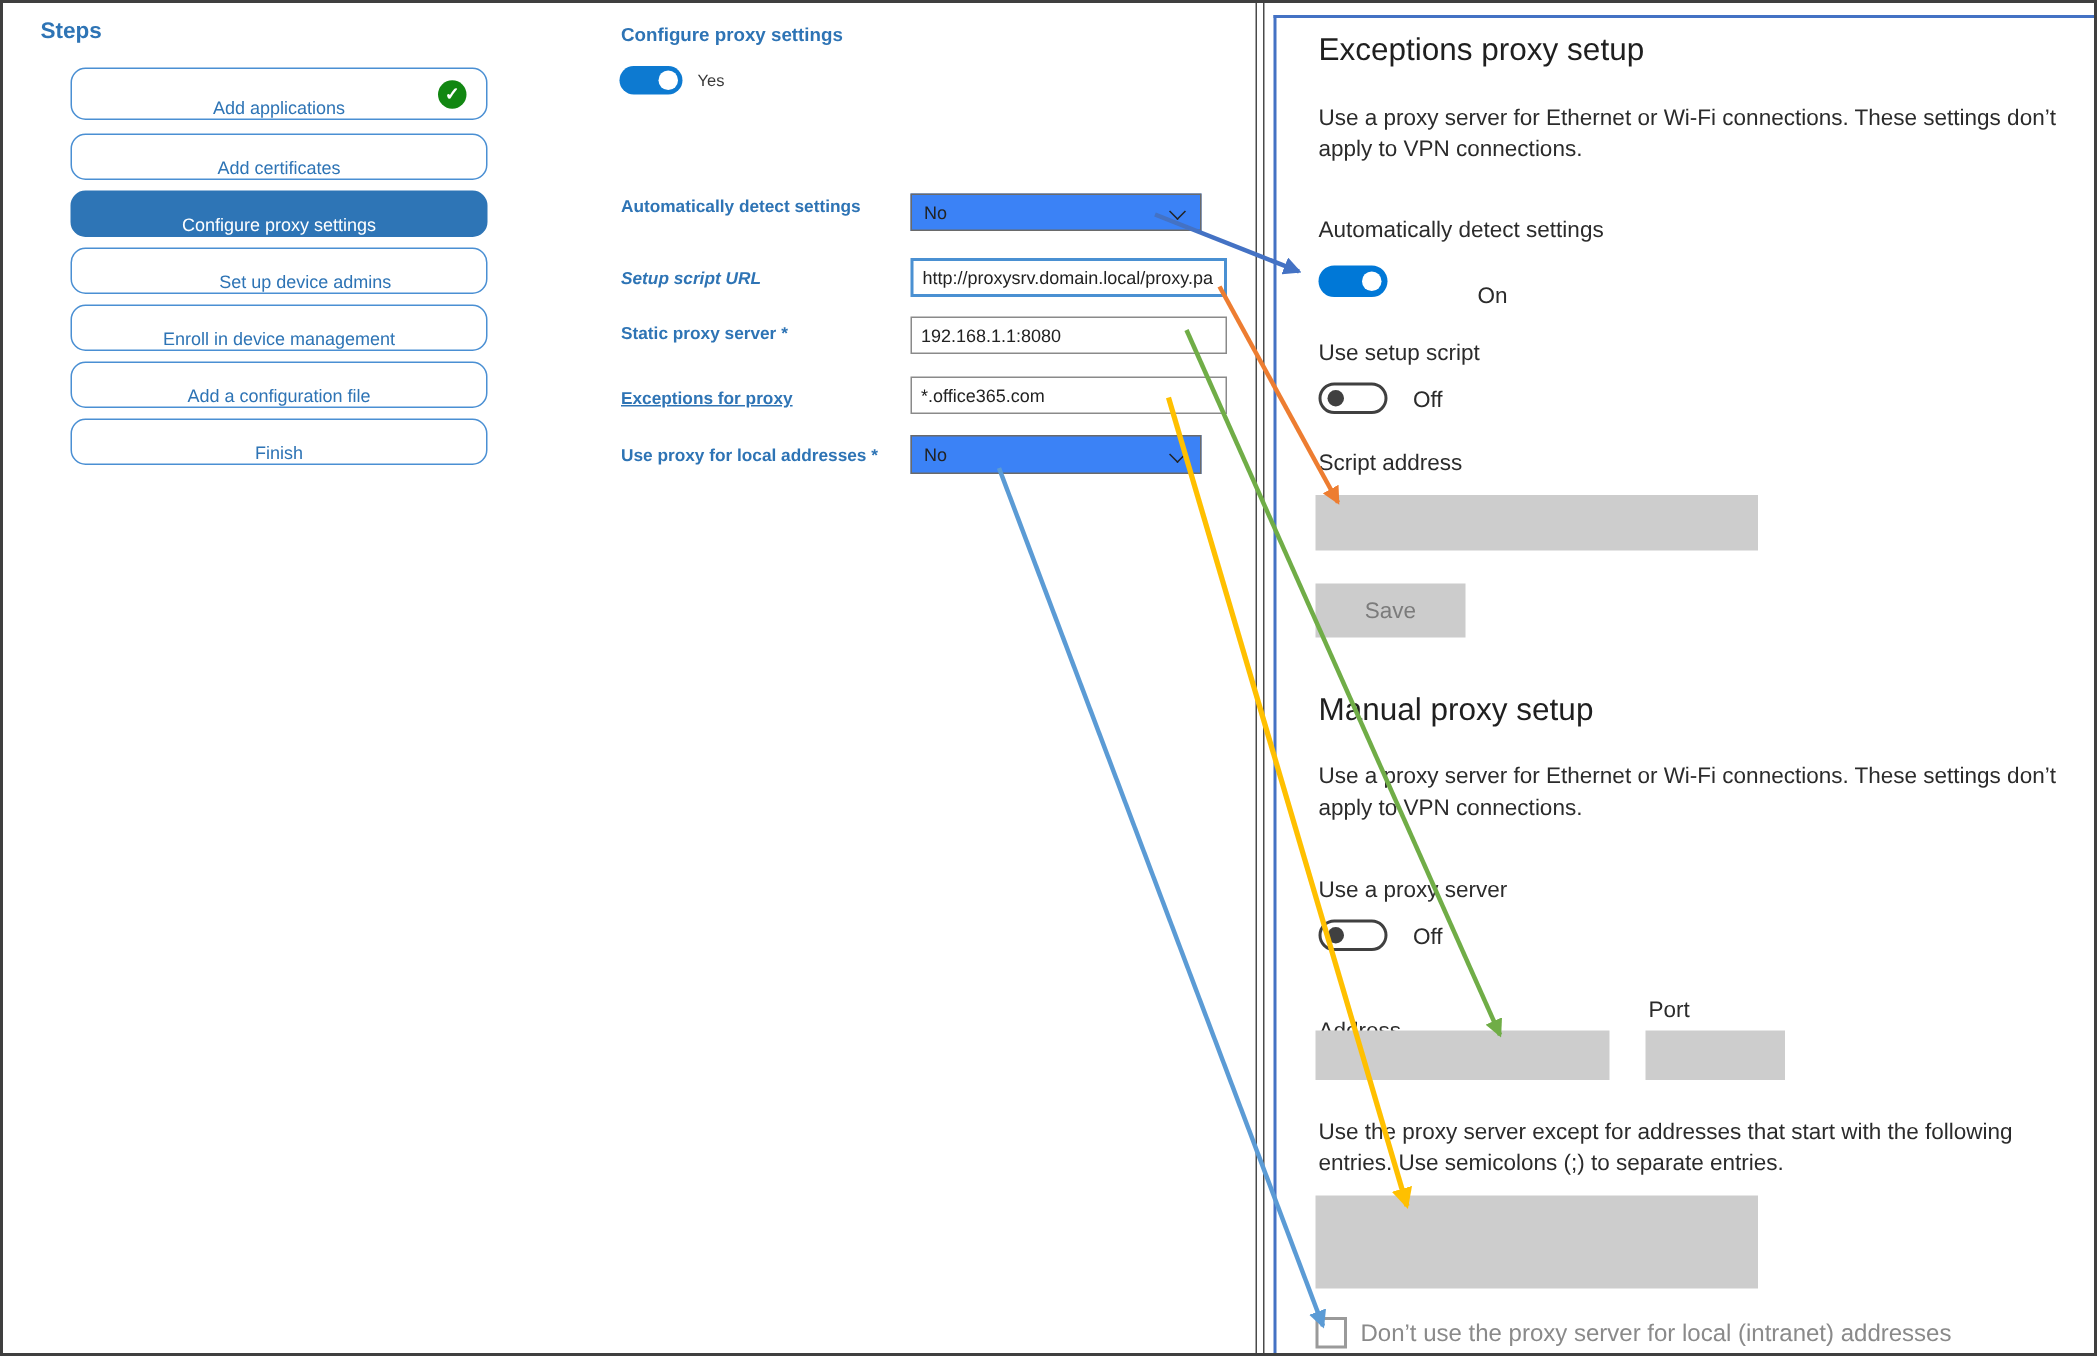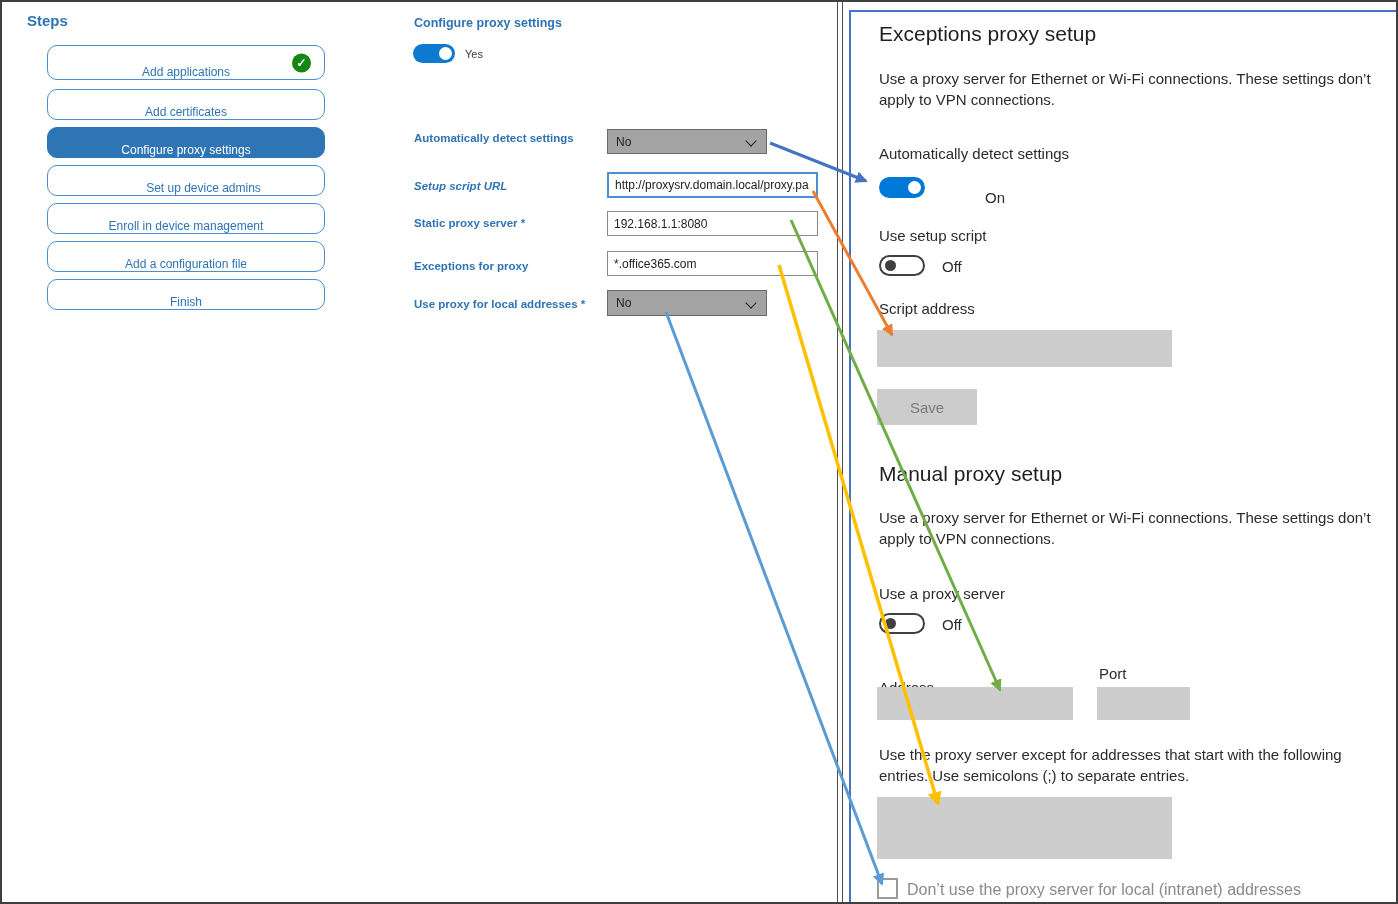--- a/index.html
+++ b/index.html
@@ -28,22 +28,22 @@
   .toggle-sm .knob { position:absolute; right:3px; top:3px; width:13px; height:13px;
                      border-radius:50%; background:#fff; }
   .yes-label { position:absolute; left:463px; top:46px; font-size:11px; color:#3a3a3a; }
 
   .f-label { position:absolute; left:412px; width:190px; color:#2E74B5;
              font-size:11.5px; font-weight:bold; }
   .f-input { position:absolute; left:605px; width:211px; height:25px;
              border:1px solid #8a8a8a; background:#fff; font-family:"Liberation Sans",sans-serif;
              font-size:12px; color:#222; padding:0 6px; outline:none; }
   .f-input.focused { border:2px solid #4a90d2; height:26px; }
-  .dropdown { position:absolute; left:605px; width:160px; height:25px;
-              border:1px solid #6a6a6a; background:#a3a3a3; font-size:12px; color:#222;
+  .dropdown { position:absolute; left:605px; width:194px; height:25px;
+              border:1px solid #6a6a6a; background:#3b82f6; font-size:12px; color:#222;
               display:flex; align-items:center; padding-left:8px; cursor:pointer; }
   .chev { position:absolute; right:11px; top:7px; width:8px; height:8px;
           border-right:1.6px solid #222; border-bottom:1.6px solid #222;
           transform:rotate(45deg); }
 
   
   .vline { position:absolute; top:0; width:1px; height:904px; background:#4a4a4a; }
 
   
   .panel { position:absolute; left:847px; top:8px; right:0; bottom:0;
@@ -112,21 +112,21 @@
     <span>No</span>
     <span class="chev"></span>
   </div>
 
   <div class="f-label" style="top:178px;font-style:italic;">Setup script URL</div>
   <input class="f-input focused" style="top: 170px;" value="http://proxysrv.domain.local/proxy.pa">
 
   <div class="f-label" style="top:215px;">Static proxy server *</div>
   <input class="f-input" style="top: 209px;" value="192.168.1.1:8080">
 
-  <div class="f-label" style="top:258px;">Exceptions for proxy</div>
+  <div class="f-label" style="top:258px;text-decoration:underline;">Exceptions for proxy</div>
   <input class="f-input" style="top: 249px;" value="*.office365.com">
 
   <div class="f-label" style="top:296px;">Use proxy for local addresses *</div>
   <div class="dropdown" style="top:288px;height:26px;">
     <span>No</span>
     <span class="chev" style="top:8px;"></span>
   </div>
 
   <div class="vline" style="left:835px;"></div>
   <div class="vline" style="left:840px;"></div>

